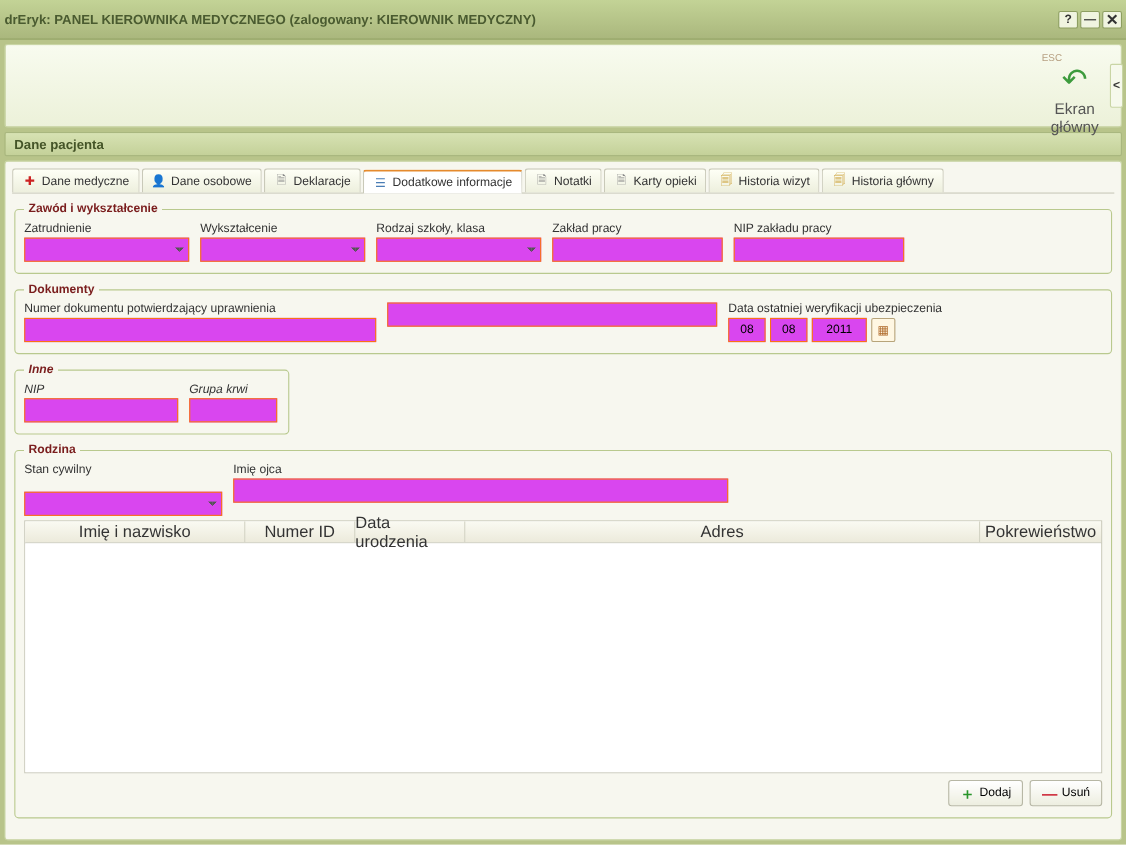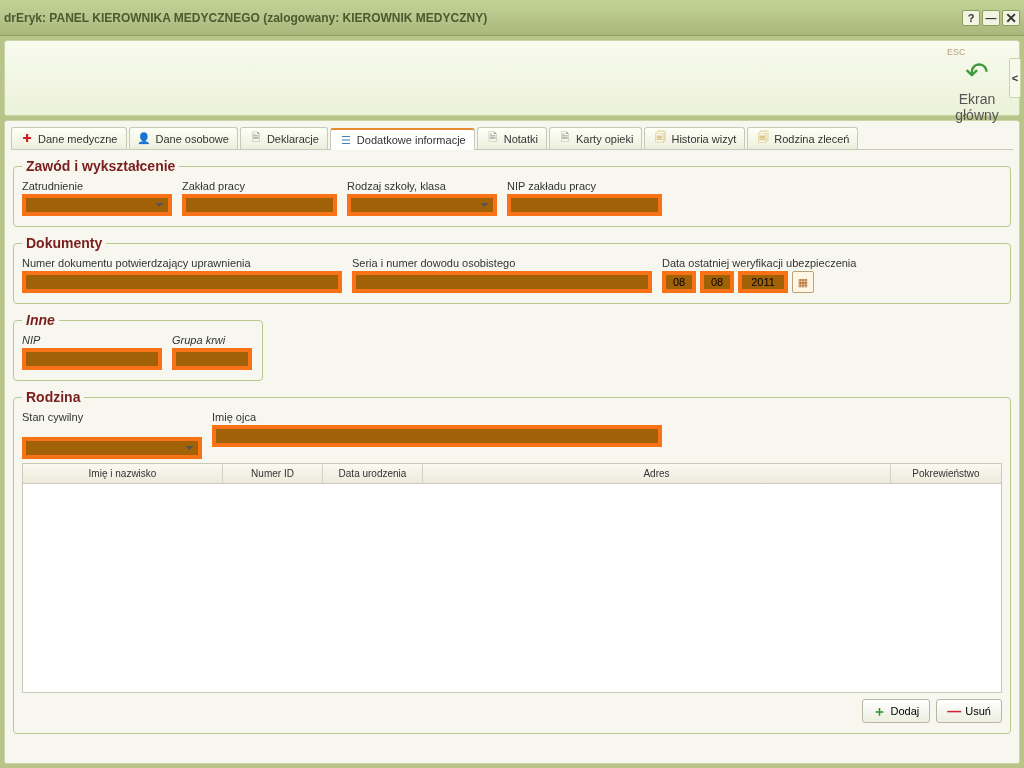--- a/index.html
+++ b/index.html
@@ -21,36 +21,36 @@
   .subheader { margin:4px 4px 0 4px; height:22px; background:linear-gradient(to bottom,#d7e2b3,#c4d199); border:1px solid #a9b77f; border-radius:2px; display:flex; align-items:center; padding-left:8px; font-weight:bold; color:#445427; font-size:12px; }
   
   .content { flex:1; margin:4px; background:#f7f7ef; border:1px solid #c9d5a5; border-radius:3px; padding:6px; }
   
   .tabs { display:flex; border-bottom:1px solid #c9c9b9; }
   .tab { display:flex; align-items:center; gap:4px; padding:3px 8px; border:1px solid #c9c9b9; border-bottom:none; margin-right:2px; background:linear-gradient(to bottom,#fefff6,#edefdd); cursor:pointer; border-radius:3px 3px 0 0; height:22px; }
   .tab.active { background:#fff; border-top:2px solid #e58a2d; position:relative; top:1px; }
   .tab .ticon { width:14px; height:14px; display:inline-flex; align-items:center; justify-content:center; font-size:11px; }
   
   fieldset.group { border:1px solid #b9c98e; border-radius:4px; margin:8px 2px 2px 2px; padding:6px 8px 10px 8px; background:#f7f7ef; }
-  fieldset.group > legend { padding:0 4px; color:#7a1d1d; font-weight:bold; font-size:14px; }
+  fieldset.group > legend { padding:0 4px; color:#7a1d1d; font-weight:bold; font-size:11px; }
   .row { display:flex; gap:10px; }
   .field { display:flex; flex-direction:column; }
   .field label { color:#333; margin-bottom:2px; white-space:nowrap; }
-  .txt, .sel { height:22px; border:4px solid #f97316; background:#a16207; font:inherit; padding:2px 4px; }
+  .txt, .sel { height:22px; border:1px solid #f97316; background:#d946ef; font:inherit; padding:2px 4px; }
   .sel { appearance:none; -webkit-appearance:none; background-image:linear-gradient(45deg,transparent 50%,#555 50%),linear-gradient(135deg,#555 50%,transparent 50%); background-position:right 8px center,right 4px center; background-size:4px 4px,4px 4px; background-repeat:no-repeat; padding-right:18px; }
   .txt.focused { border:1px solid #6fbf6f; background:#f0ffef; }
   
   .date-group { display:flex; align-items:center; gap:4px; }
   .date-group .txt { width:34px; text-align:center; }
   .date-group .txt.year { width:50px; }
   .calbtn { width:22px; height:22px; border:1px solid #b7a47a; background:#fff7e3; display:flex; align-items:center; justify-content:center; cursor:pointer; border-radius:2px; }
   
   .tablewrap { border:1px solid #c9c9b9; background:#fff; margin-top:4px; height:230px; }
   .thead { display:flex; height:20px; background:linear-gradient(to bottom,#fafaf2,#eceadb); border-bottom:1px solid #c9c9b9; }
-  .th { border-right:1px solid #d4d4c5; display:flex; align-items:center; justify-content:center; font-size:10px; color:#333;text-align:right; }
+  .th { border-right:1px solid #d4d4c5; display:flex; align-items:center; justify-content:center; font-size:15px; color:#333; }
   .tbody { height:calc(100% - 20px); background:#fff; }
   
   .btnrow { display:flex; justify-content:flex-end; gap:6px; margin-top:6px; }
   .btn { height:24px; padding:0 10px; border:1px solid #b7b7a5; background:linear-gradient(to bottom,#fff,#edeee0); border-radius:3px; display:flex; align-items:center; gap:4px; cursor:pointer; font:inherit; }
   .plus-ico { color:#28952a; font-weight:bold; font-size:14px; line-height:14px; }
   .minus-ico { color:#c23; font-weight:bold; font-size:14px; line-height:14px; }
 </style>
 </head>
 <body>
 
@@ -65,20 +65,23 @@
 
   <div class="toolbar">
     <div class="esc-btn">
       <div class="esc-label">ESC</div>
       <div class="esc-arrow">↶</div>
       <div class="esc-text">Ekran główny</div>
     </div>
     <div class="chev">&lt;</div>
   </div>
 
+  <div class="subheader">
+    <span>Dane pacjenta</span>
+  </div>
 
   <div class="content">
 
     <div class="tabs">
       <div class="tab">
           <span class="ticon" style="color:#c22;">✚</span>
           <span>Dane medyczne</span>
         </div>
       <div class="tab">
           <span class="ticon" style="color:#c99a2b;">👤</span>
@@ -99,55 +102,58 @@
       <div class="tab">
           <span class="ticon" style="color:#888;">🗎</span>
           <span>Karty opieki</span>
         </div>
       <div class="tab">
           <span class="ticon" style="color:#c99a2b;">🗐</span>
           <span>Historia wizyt</span>
         </div>
       <div class="tab">
           <span class="ticon" style="color:#c99a2b;">🗐</span>
-          <span>Rodzina zleceń</span>
+          <span>Historia główny</span>
         </div>
     </div>
 
     <fieldset class="group">
       <legend>Zawód i wykształcenie</legend>
       <div class="row">
         <div class="field" style="width:150px;">
           <label>Zatrudnienie</label>
           <select class="sel"><option></option></select>
         </div>
+        <div class="field" style="width:150px;">
+          <label>Wykształcenie</label>
+          <select class="sel"><option></option></select>
+        </div>
+        <div class="field" style="width:150px;">
+          <label>Rodzaj szkoły, klasa</label>
+          <select class="sel"><option></option></select>
+        </div>
         <div class="field" style="width:155px;">
           <label>Zakład pracy</label>
           <input class="txt" type="text" style="">
         </div>
-        <div class="field" style="width:150px;">
-          <label>Rodzaj szkoły, klasa</label>
-          <select class="sel"><option></option></select>
-        </div>
         <div class="field" style="width:155px;">
           <label>NIP zakładu pracy</label>
           <input class="txt" type="text" style="">
         </div>
       </div>
     </fieldset>
 
     <fieldset class="group">
       <legend>Dokumenty</legend>
       <div class="row">
         <div class="field" style="width:320px;">
           <label>Numer dokumentu potwierdzający uprawnienia</label>
           <input class="txt" type="text" style="">
         </div>
         <div class="field" style="width:300px;">
-          <label>Seria i numer dowodu osobistego</label>
           <input class="txt" type="text" style="">
         </div>
         <div class="field">
           <label>Data ostatniej weryfikacji ubezpieczenia</label>
           <div class="date-group">
             <input class="txt" type="text" value="08" style="">
             <input class="txt" type="text" value="08" style="">
             <input class="txt year" type="text" value="2011" style="">
             <div class="calbtn">
                 <span style="color:#b06a2a;">▦</span>

